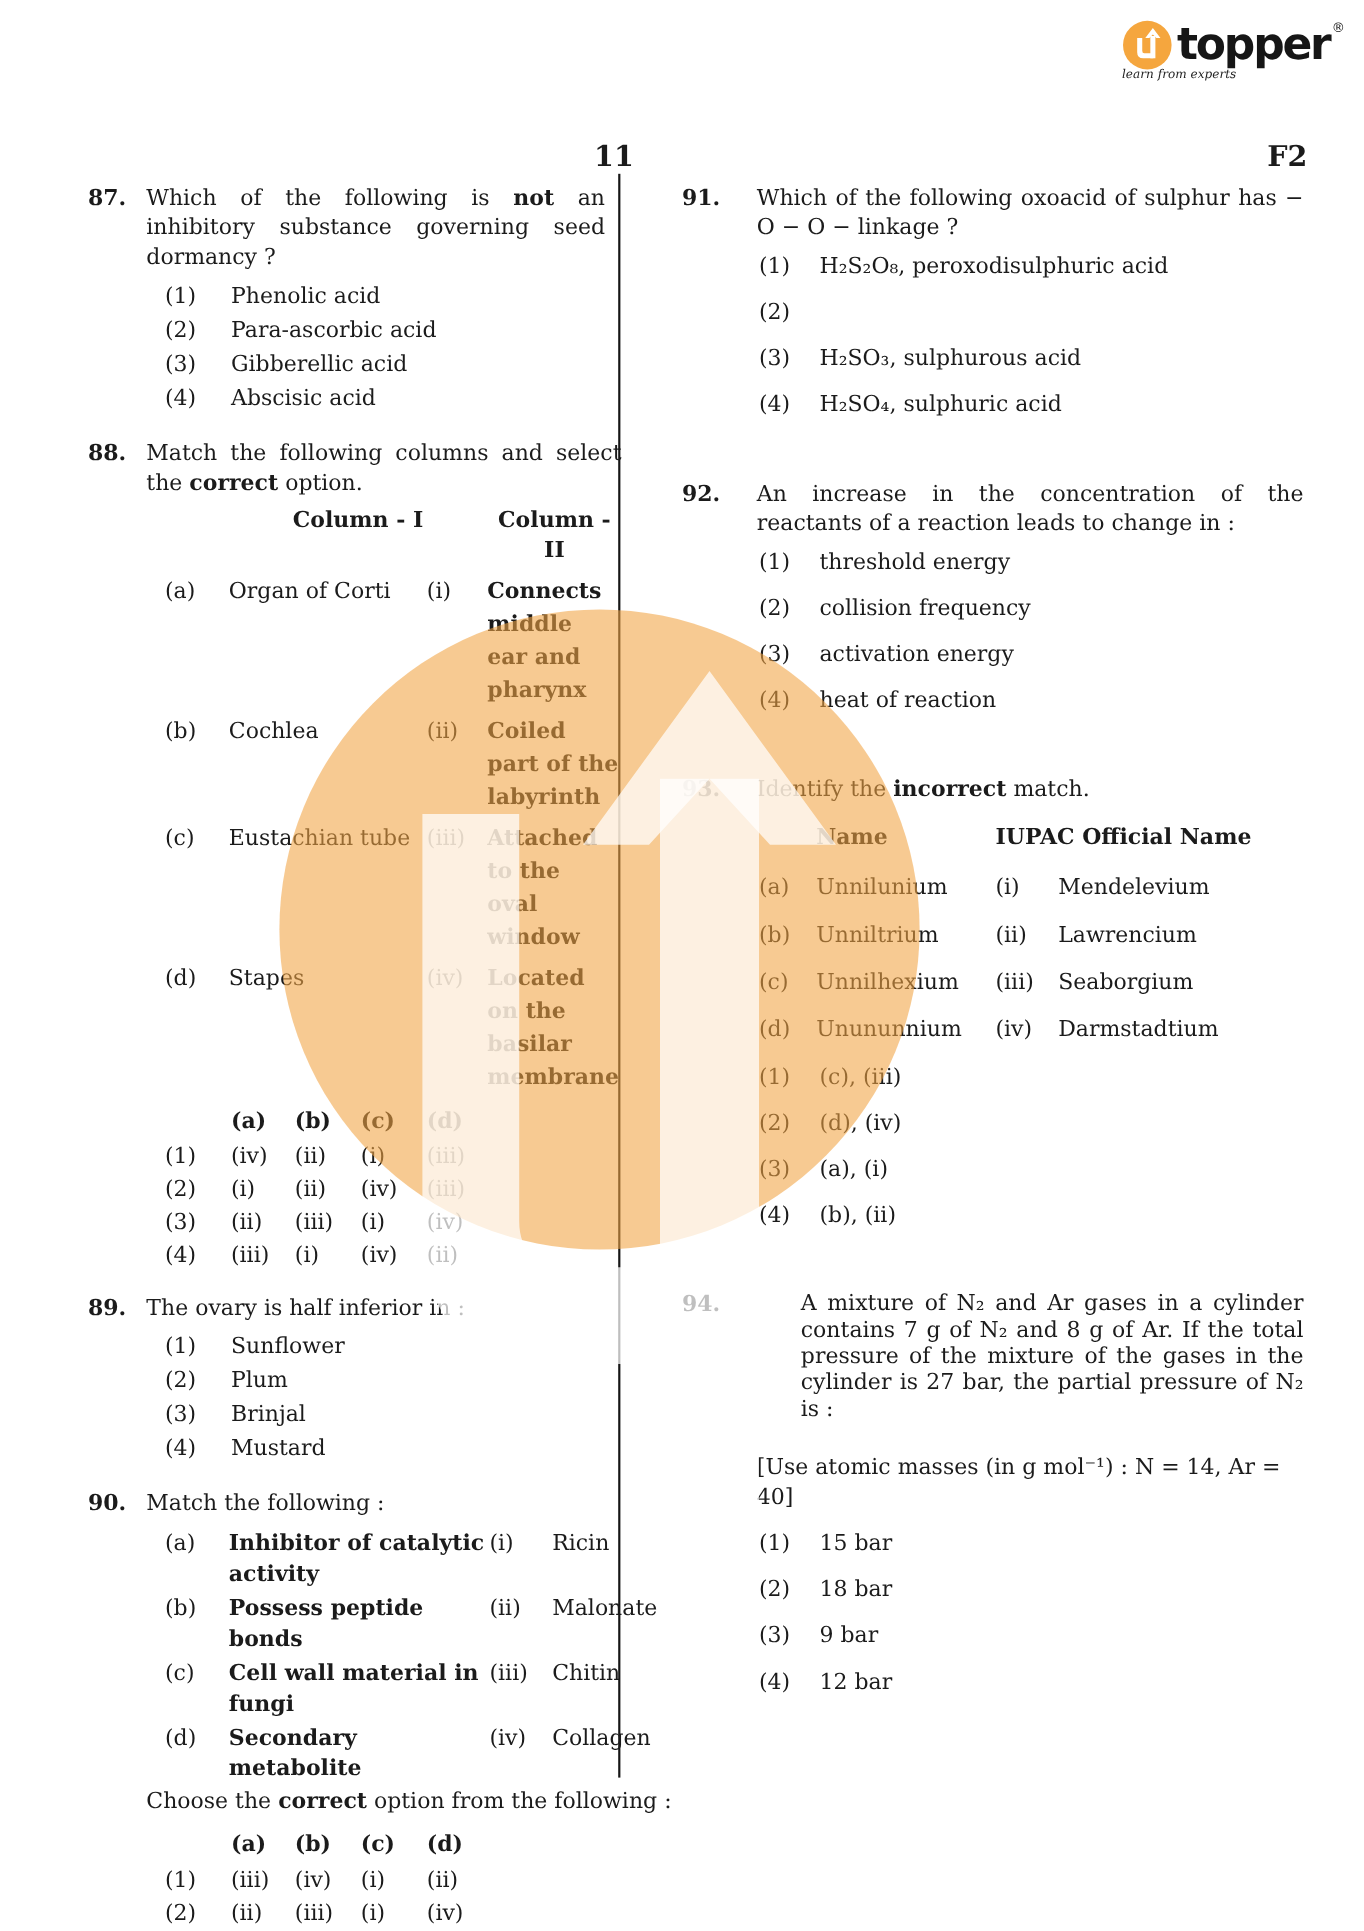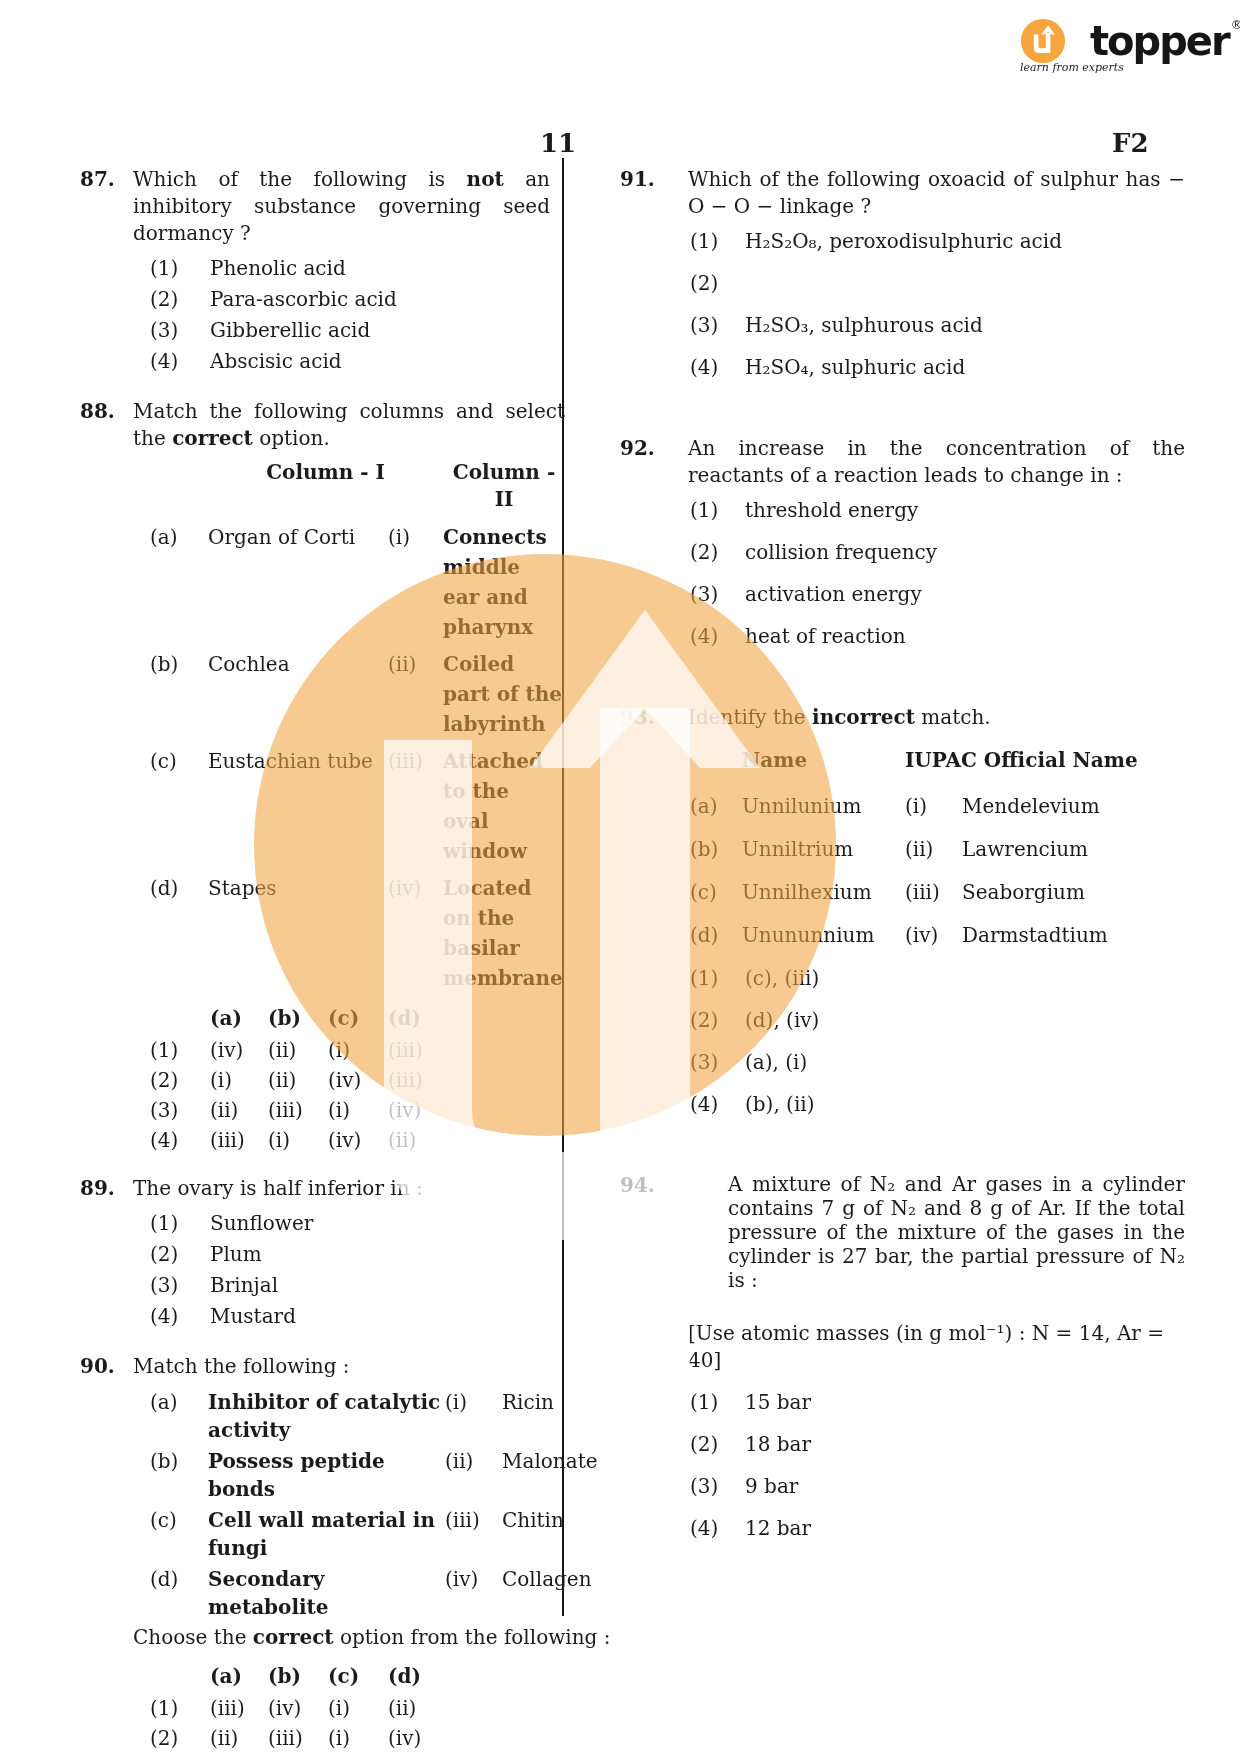--- a/index.html
+++ b/index.html
@@ -1,29 +1,29 @@
 <!DOCTYPE html>
 <html><head>
 <meta charset="utf-8">
 <style>
   html,body{margin:0;padding:0;background:#ffffff;}
   .page{position:relative;width:1240px;height:1755px;background:#ffffff;overflow:hidden;
         font-family:"DejaVu Serif","DejaVu Sans",serif;font-size:20px;line-height:27px;color:#1b1b1b;}
 
   
   .logo{position:absolute;top:18px;left:1020px;width:210px;}
-  .logo-row{display:flex;align-items:center;gap:20px;}
+  .logo-row{display:flex;align-items:center;}
   .logo-mark{width:46px;height:46px;flex:0 0 46px;}
   .logo-word{font-family:"DejaVu Sans",sans-serif;font-weight:bold;font-size:40px;letter-spacing:-2px;color:#161616;line-height:46px;margin-left:4px;}
   .logo-reg{font-family:"DejaVu Sans",sans-serif;font-size:12px;vertical-align:top;position:relative;top:-16px;left:2px;font-weight:normal;}
   .logo-tagline{font-style:italic;font-size:11px;line-height:12px;text-align:left;margin-top:-2px;padding-right:6px;color:#222;}
 
   .pagehead{position:absolute;top:130px;left:0;width:100%;height:30px;font-weight:bold;font-size:26px;}
   .pageno{position:absolute;left:540px;}
-  .pagecode{position:absolute;left:1112px;}
+  .pagecode{position:absolute;left:1152px;}
 
   
   .divider{position:absolute;left:562px;top:158px;width:2px;height:1458px;background:#161616;}
 
   
   .columns{position:absolute;left:0;top:166px;width:1240px;display:flex;align-items:flex-start;}
   .col-left{margin-left:80px;width:470px;}
   .col-right{margin-left:70px;width:565px;}
 
   .question{display:grid;grid-template-columns:53px 1fr;margin-bottom:20px;}

